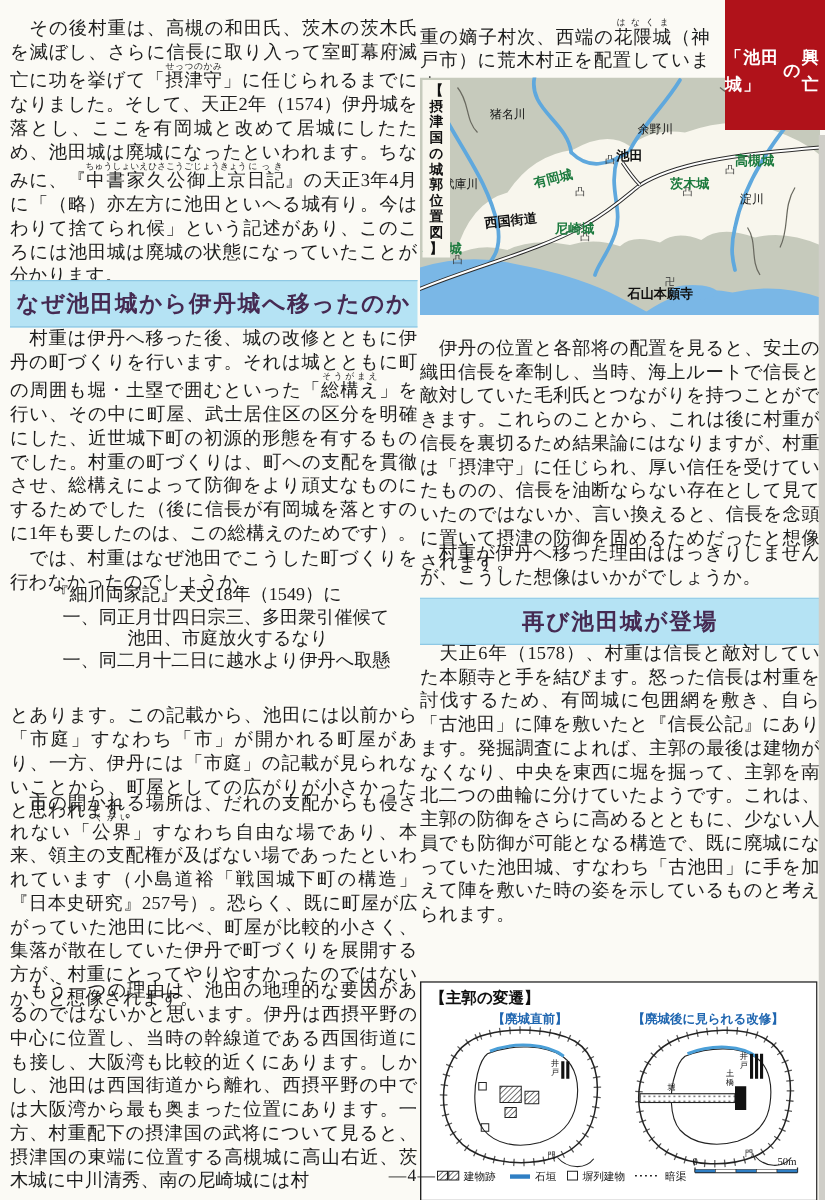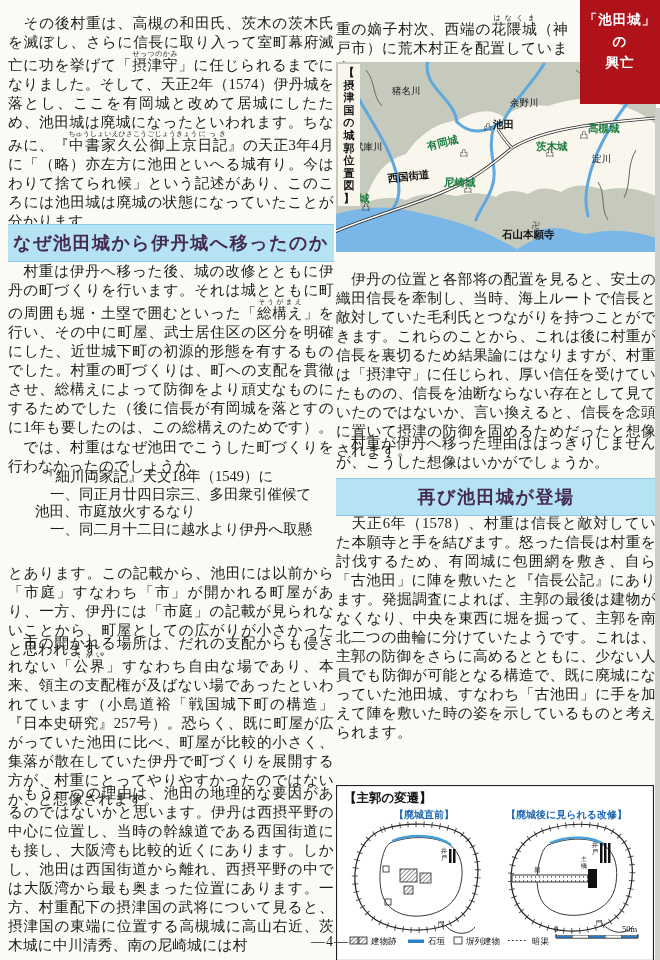--- a/index.html
+++ b/index.html
@@ -10,23 +10,23 @@
   #right-col{left:336px;width:320px;}
   .blk{position:absolute;left:0;width:100%;}
   p.body{margin:0;font-size:14.7px;line-height:19px;text-align:justify;letter-spacing:0.2px;}
   ruby rt{font-size:7px;letter-spacing:0;}
   .heading{background:#b5e3f4;color:#452a52;font-weight:bold;font-size:18px;letter-spacing:1.5px;
            height:38px;display:flex;align-items:center;justify-content:center;
            box-shadow:0 1px 0 #8ec8e4 inset, 0 -1px 0 #8ec8e4 inset;}
   .quote-line{font-size:14.5px;line-height:17.6px;margin:0;}
   .q-head{margin-left:33px;}
   .q-item{margin-left:42px;}
-  .q-cont{margin-left:27px;}
+  .q-cont{margin-left:94px;}
   #title-box{position:absolute;top:0;right:0;width:80px;height:104px;background:#b0121a;color:#ffffff;
-             display:flex;flex-direction:column;align-items:center;justify-content:flex-start;
+             display:flex;flex-direction:row;align-items:center;justify-content:flex-start;
              padding-top:9px;box-sizing:border-box;z-index:30;}
   #title-box div{font-size:13.5px;font-weight:bold;line-height:1.6;letter-spacing:1px;}
   #p7-wrap{width:232px;}
   #footer{position:absolute;left:0;right:0;top:934px;text-align:center;font-size:14px;letter-spacing:1px;z-index:5;}
   #scan-edge{position:absolute;right:0;top:108px;width:5px;height:852px;background:#cfcec8;z-index:2;}
   svg text{font-family:"Liberation Serif","DejaVu Serif",serif;}
   .map-river-label{font-size:9.5px;fill:#111;}
   .map-castle-label{font-size:10.5px;font-weight:bold;fill:#1c7a3e;}
   .map-place-label{font-size:10.5px;fill:#111;font-weight:bold;}
   .diagram-label-blue{fill:#1f66b0;font-weight:bold;font-size:10px;}

